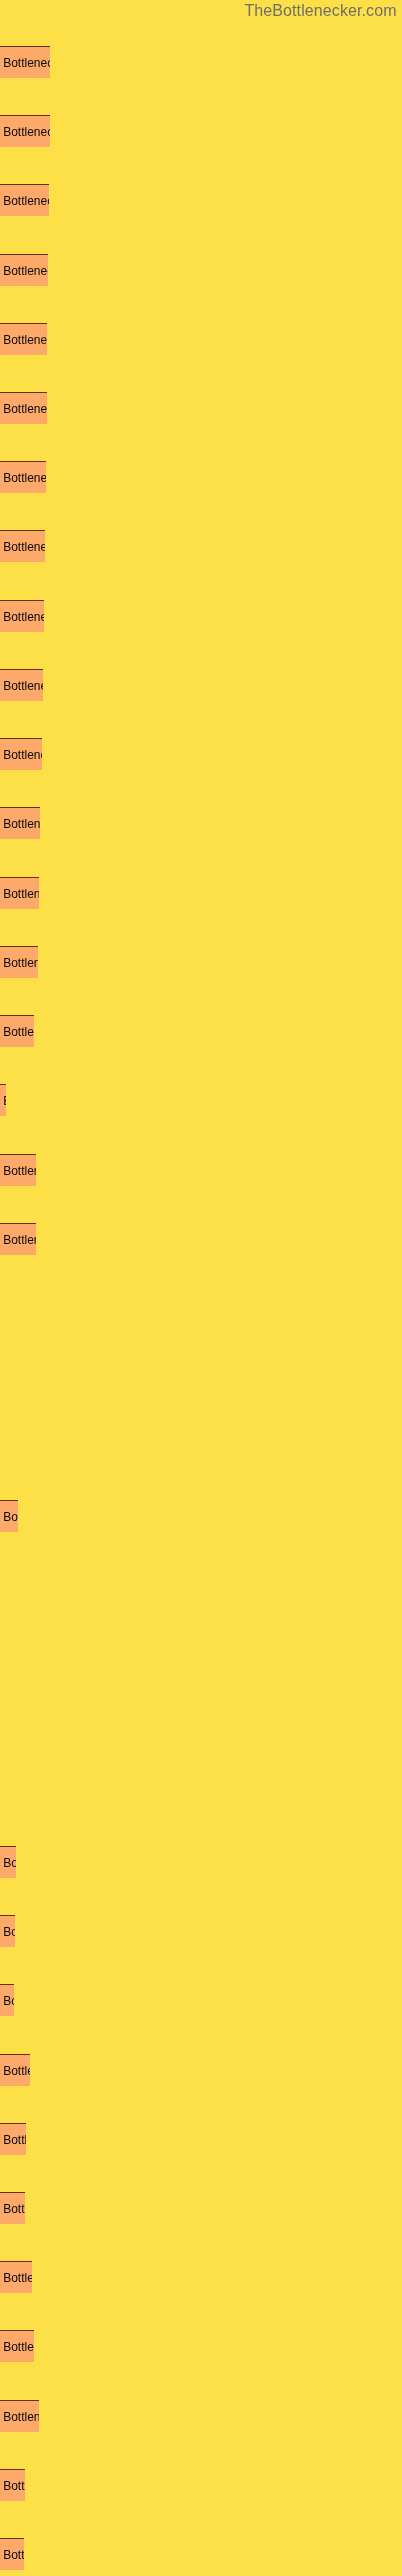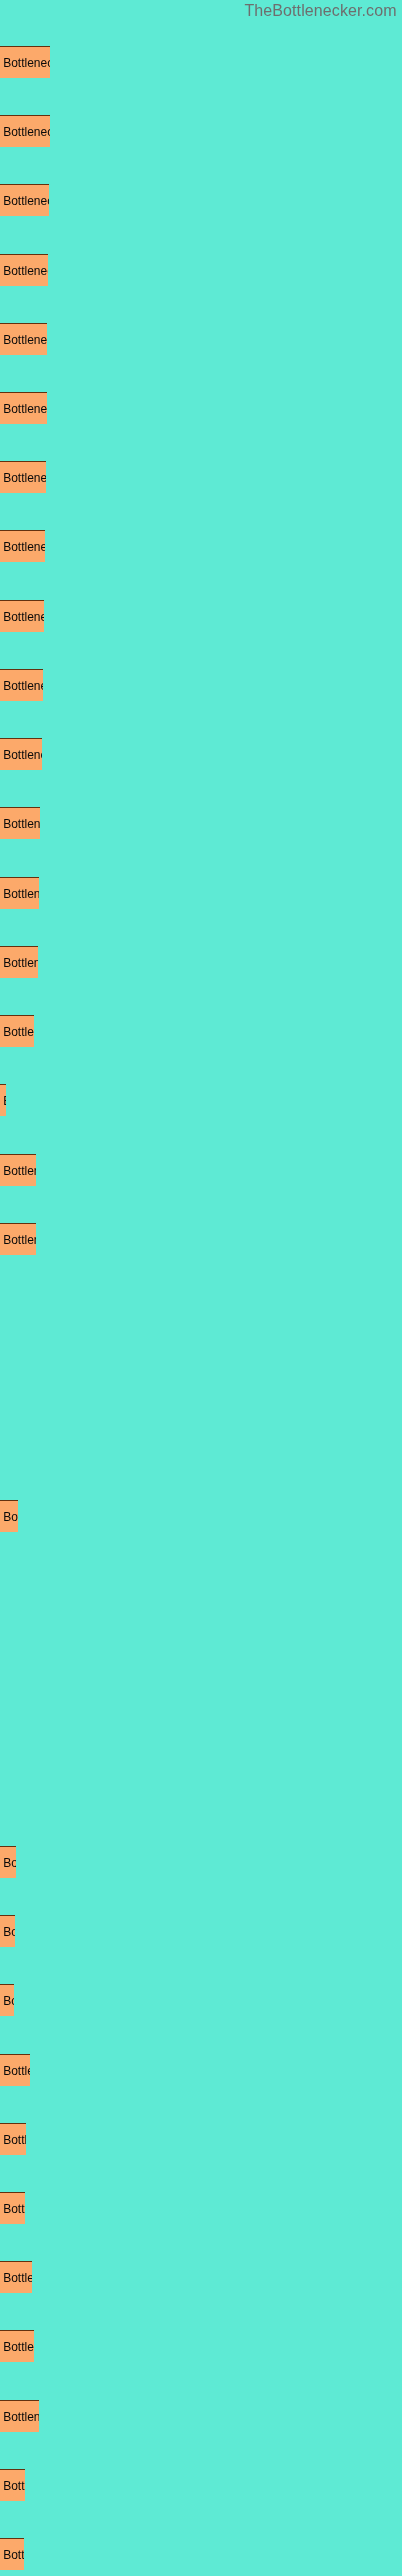--- a/index.html
+++ b/index.html
@@ -2,21 +2,21 @@
 <html style="font-size:13px"><head>
 <meta charset="utf-8">
 <title>TheBottlenecker.com bar chart</title>
 <style>
   html,body{margin:0;padding:0;background:#000;}
   body{
     width:403px;height:2576px;position:relative;overflow:hidden;
     font-family:"Liberation Sans","DejaVu Sans",sans-serif;
     background:#000000;
   }
-  #chart-root{position:absolute;inset:0;width:403px;height:2576px;background:#5eead4;}
+  #chart-root{position:absolute;inset:0;width:403px;height:2576px;background:#fde047;}
   #watermark{
     position:absolute;top:0.8px;right:6.4px;
     font-size:16px;line-height:19.3px;
     color:#6e6e6e;
     letter-spacing:0.1px;
     white-space:nowrap;
     font-family:"Liberation Sans","DejaVu Sans",sans-serif;
   }
   #plot{position:absolute;left:0;top:0;width:403px;height:2576px;}
   .bar-row{position:absolute;left:0;width:403px;height:32px;}

